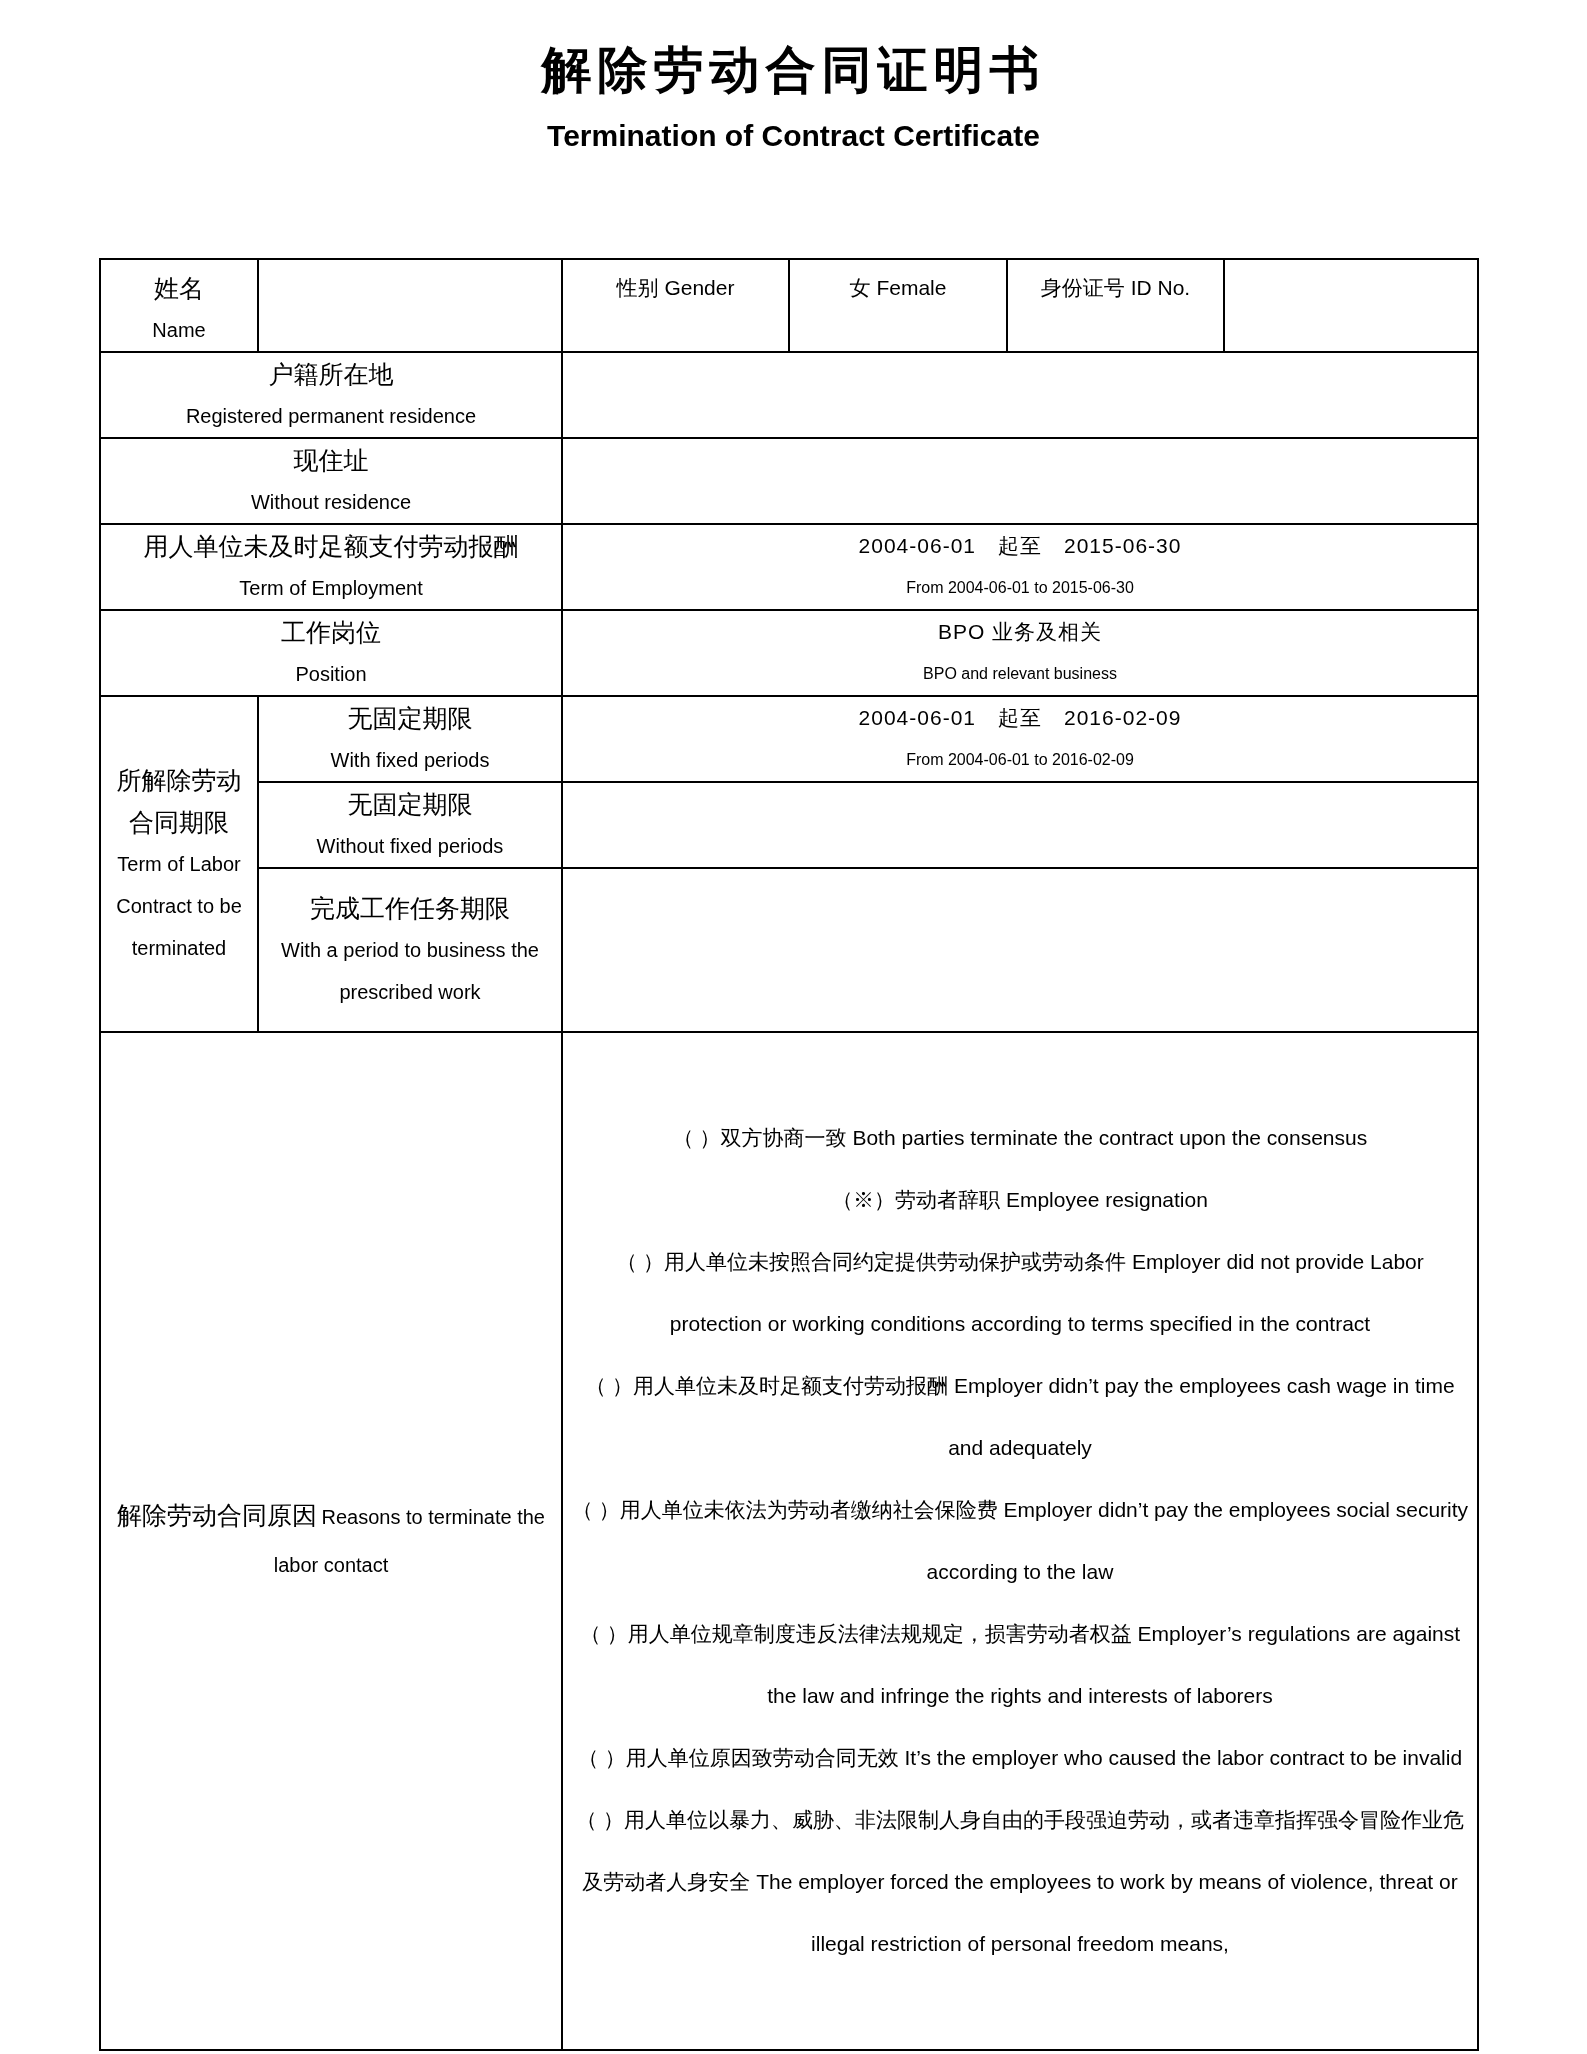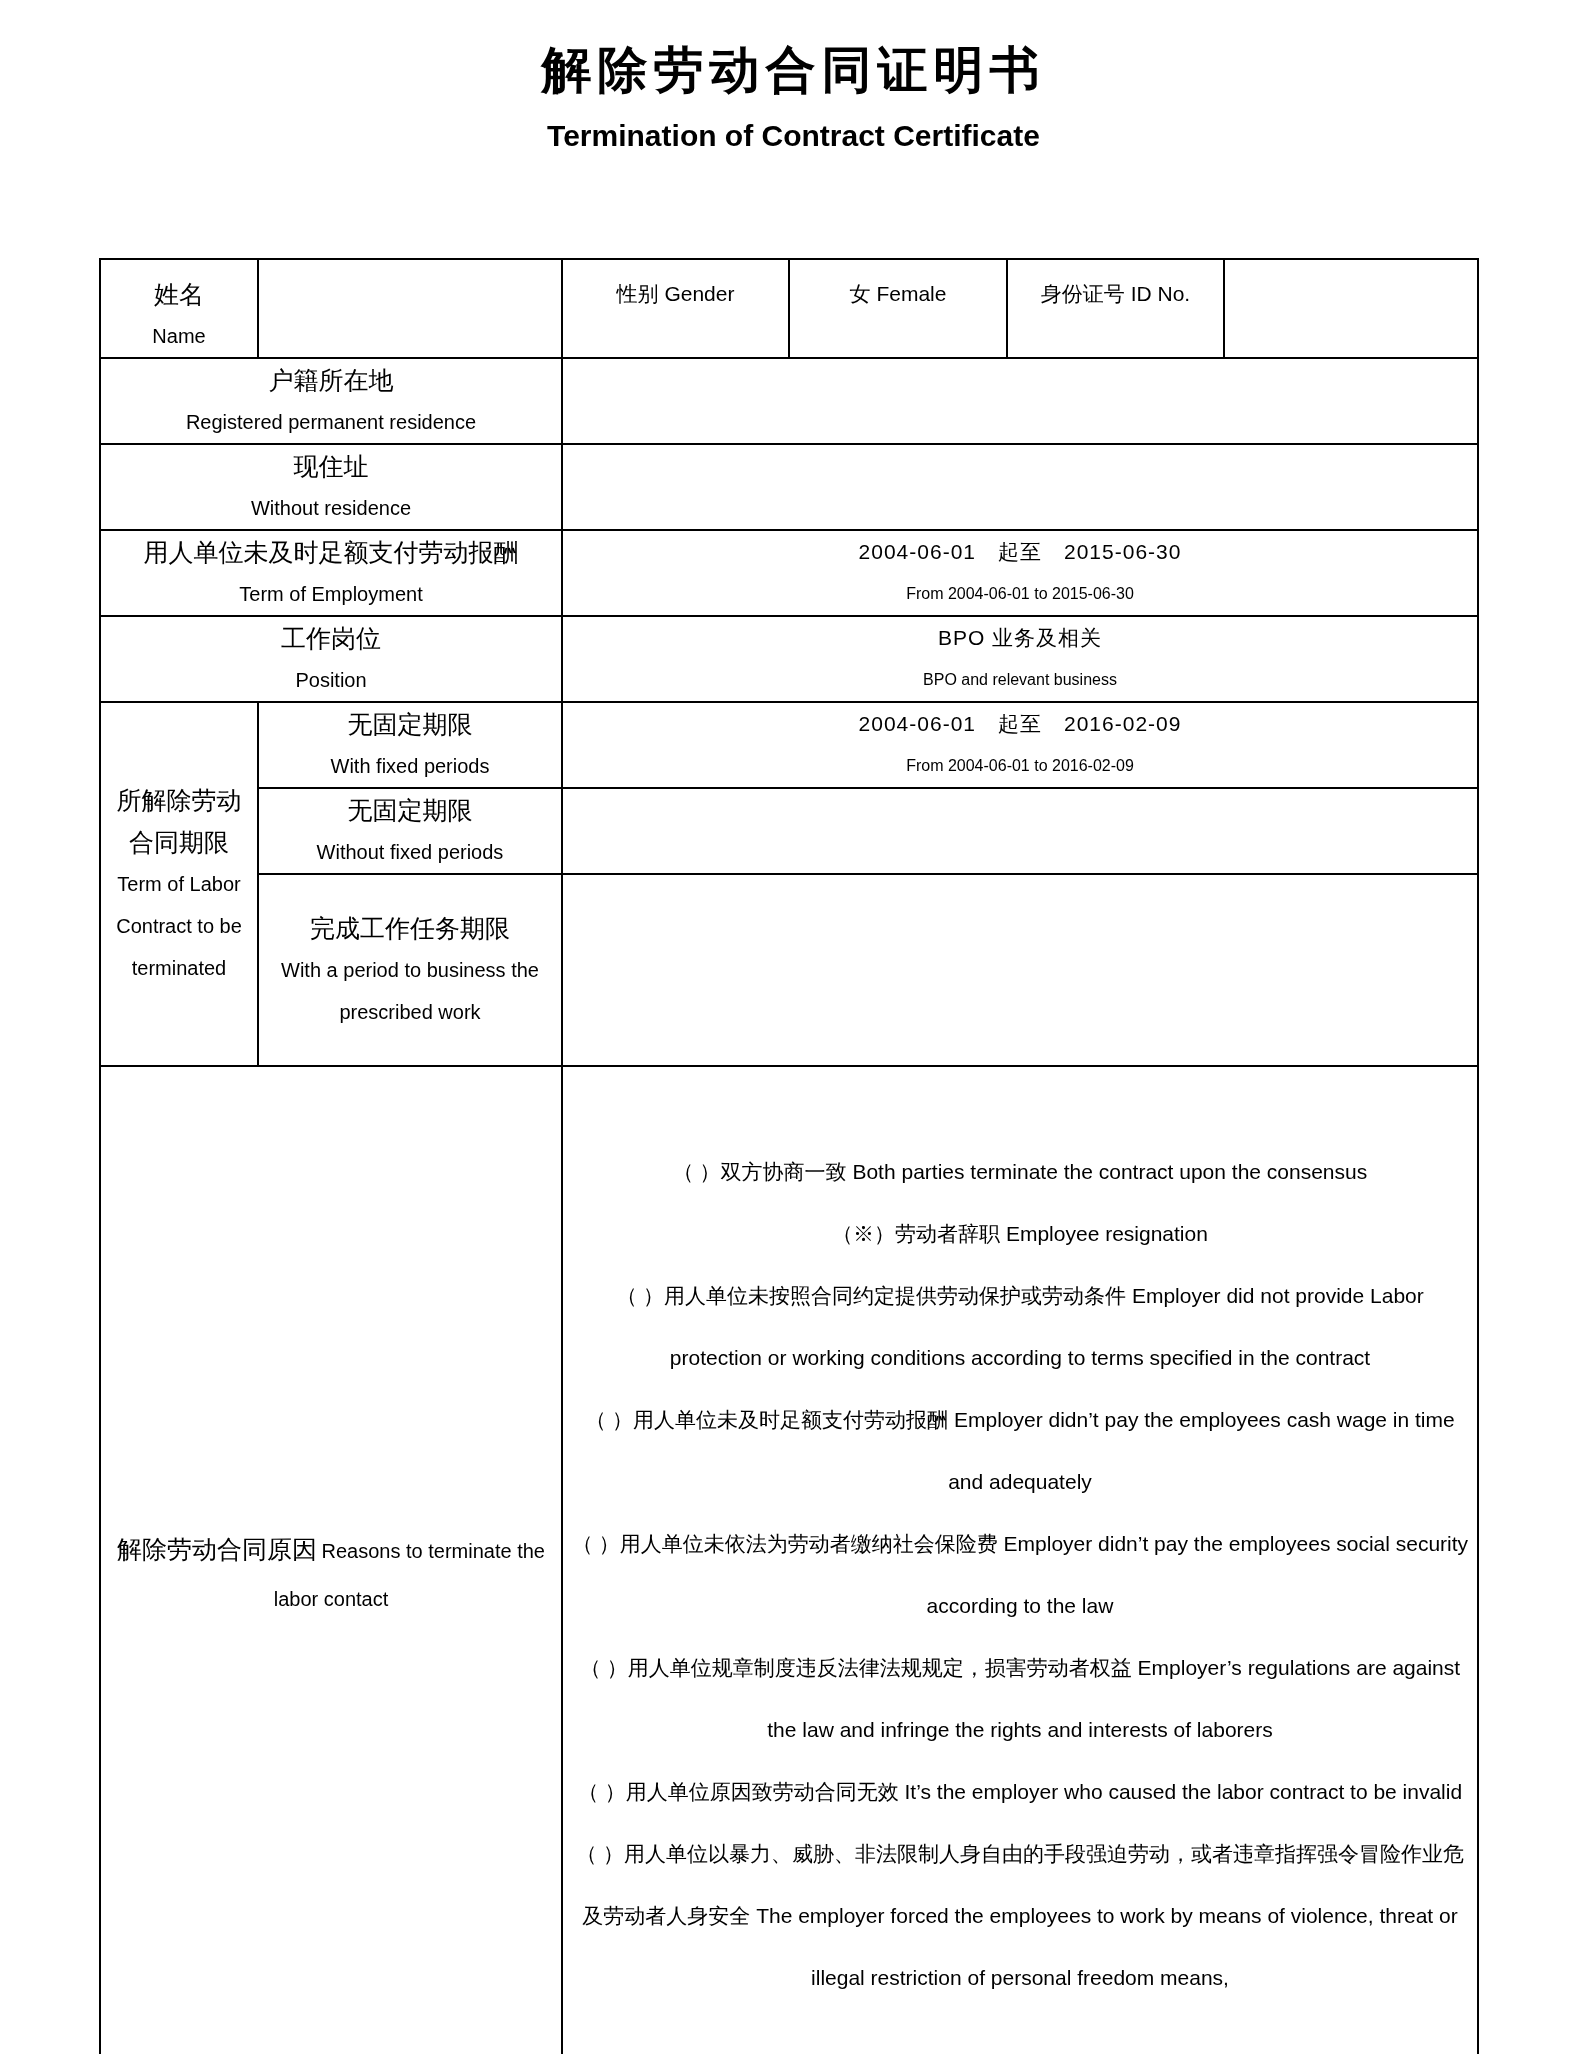--- a/index.html
+++ b/index.html
@@ -21,21 +21,21 @@
   }
   table.cert td{
     border:2px solid #000;text-align:center;vertical-align:middle;
     padding:0 8px;overflow:hidden;
   }
   .zh{font-size:25px;line-height:42px;}
   .en{font-size:20px;line-height:42px;}
   .mix{font-size:21px;line-height:42px;}
   .val-zh{font-size:21px;line-height:42px;letter-spacing:1px;}
   .val-en{font-size:16px;line-height:42px;}
-  tr.r-top td{vertical-align:top;padding-top:13px;border-radius:26px;}
+  tr.r-top td{vertical-align:top;padding-top:7px;border-radius:26px;}
   td.term-span{padding:0 24px;}
   td.task-label{padding:0 20px;}
   td.reasons-label{
     vertical-align:top;padding:13px 52px 0;line-height:47px;
   }
   td.reasons-label .zh-inline{font-size:25px;}
   td.reasons-label .en-inline{font-size:20px;}
   td.reasons-body{
     vertical-align:top;text-align:left;padding:14px 22px 0;
   }
@@ -132,21 +132,21 @@
         <div class="val-en">From 2004-06-01 to 2016-02-09</div>
       </td>
     </tr>
     <tr style="height:85px">
       <td>
         <div class="zh">无固定期限</div>
         <div class="en">Without fixed periods</div>
       </td>
       <td colspan="4"></td>
     </tr>
-    <tr style="height:192px">
+    <tr style="height:164px">
       <td class="task-label">
         <div class="zh">完成工作任务期限</div>
         <div class="en">With a period to business the prescribed work</div>
       </td>
       <td colspan="4"></td>
     </tr>
 
     <tr style="height:1018px">
       <td colspan="2" class="reasons-label">
         <span class="zh-inline">解除劳动合同原因</span>

